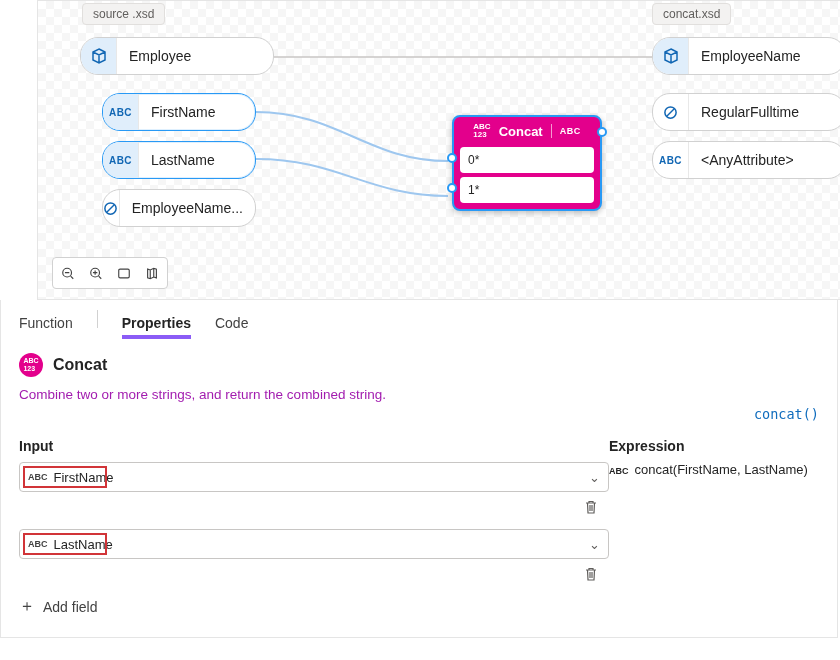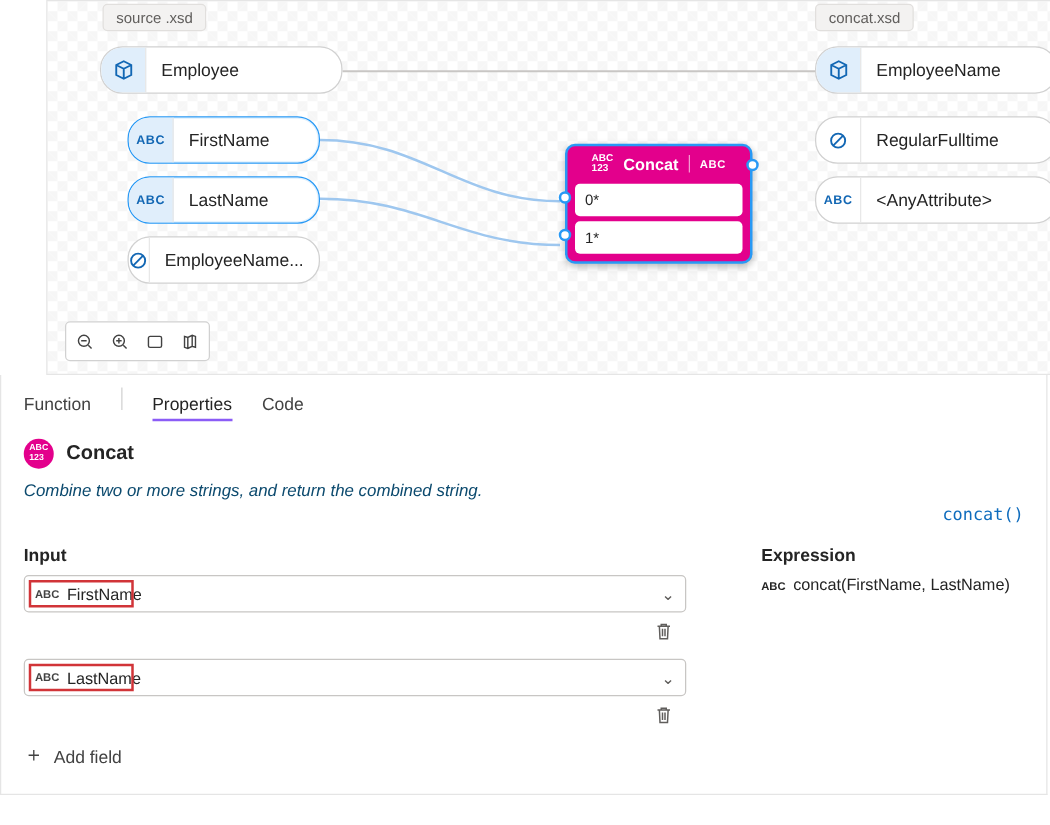--- a/index.html
+++ b/index.html
@@ -123,35 +123,35 @@
     width: 838px;
     padding: 10px 0 20px 0;
   }
   .tabs {
     display: flex;
     gap: 24px;
     padding: 0 18px 8px 18px;
     align-items: baseline;
   }
   .tab { font-size: 14px; color: #424242; padding: 4px 0; cursor: pointer; }
-  .tab.active { font-weight: 400; border-bottom: 2px solid #8b5cf6; color: #242424; }
+  .tab.active { font-weight: 700; border-bottom: 4px solid #8b5cf6; color: #242424; }
   .sep-v { width:1px; height:18px; background:#d1d1d1; }
   .fn-row {
     display: flex; align-items: center; gap: 10px;
     padding: 6px 18px;
   }
   .fn-badge {
     width: 24px; height: 24px; border-radius: 50%;
     background: #e3008c; color: #fff;
     display: flex; align-items: center; justify-content: center;
   }
   .fn-name { font-size: 16px; font-weight: 600; }
-  .desc { padding: 4px 18px 0 18px; font-size: 13.5px; color: #0c4a6e; font-style: italic; }
+  .desc { padding: 4px 18px 0 18px; font-size: 13.5px; color: #a21caf; }
   .sig { padding: 4px 18px; color: #0f6cbd; font-family: ui-monospace, monospace; font-size: 13.5px; text-align: right; }
-  .cols { display: flex; gap: 60px; padding: 12px 18px 0 18px; }
+  .cols { display: flex; padding: 12px 18px 0 18px; }
   .left { flex: 1; }
   .right { width: 210px; }
   .sect { font-size: 14px; font-weight: 600; margin-bottom: 8px; }
   .fieldrow { display: flex; align-items: center; gap: 8px; margin-bottom: 6px; }
   .field {
     flex: 1;
     border: 1px solid #c8c6c4;
     border-radius: 4px;
     height: 30px;
     display: flex; align-items: center;

